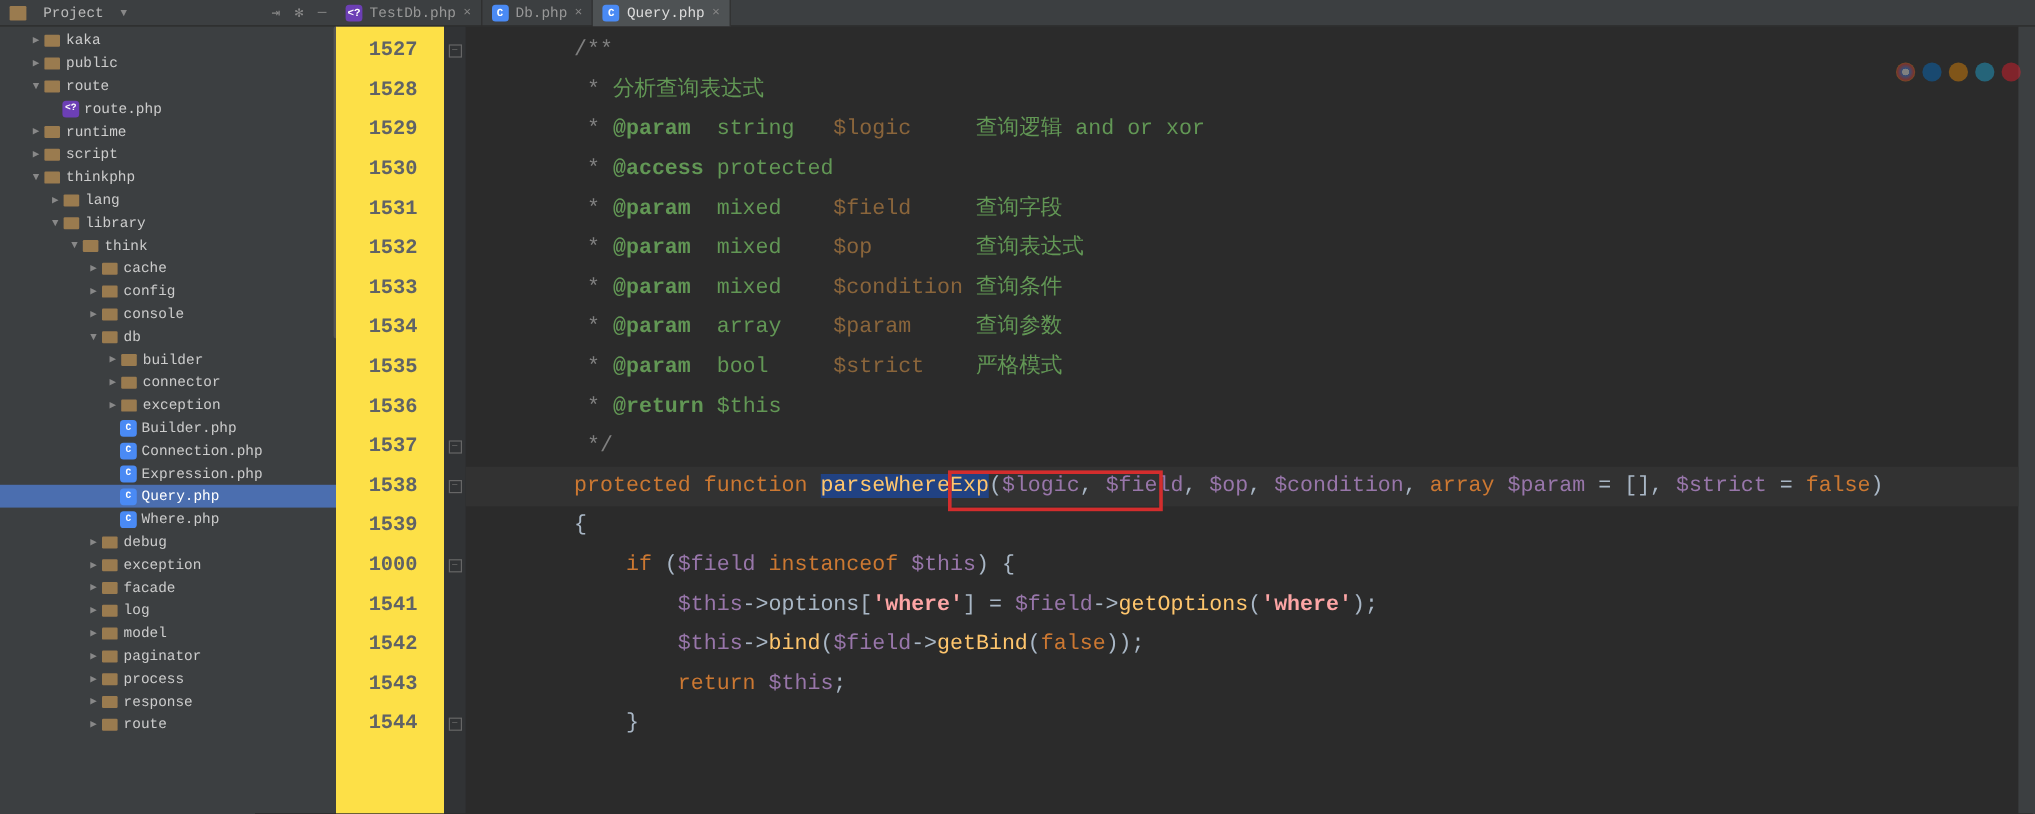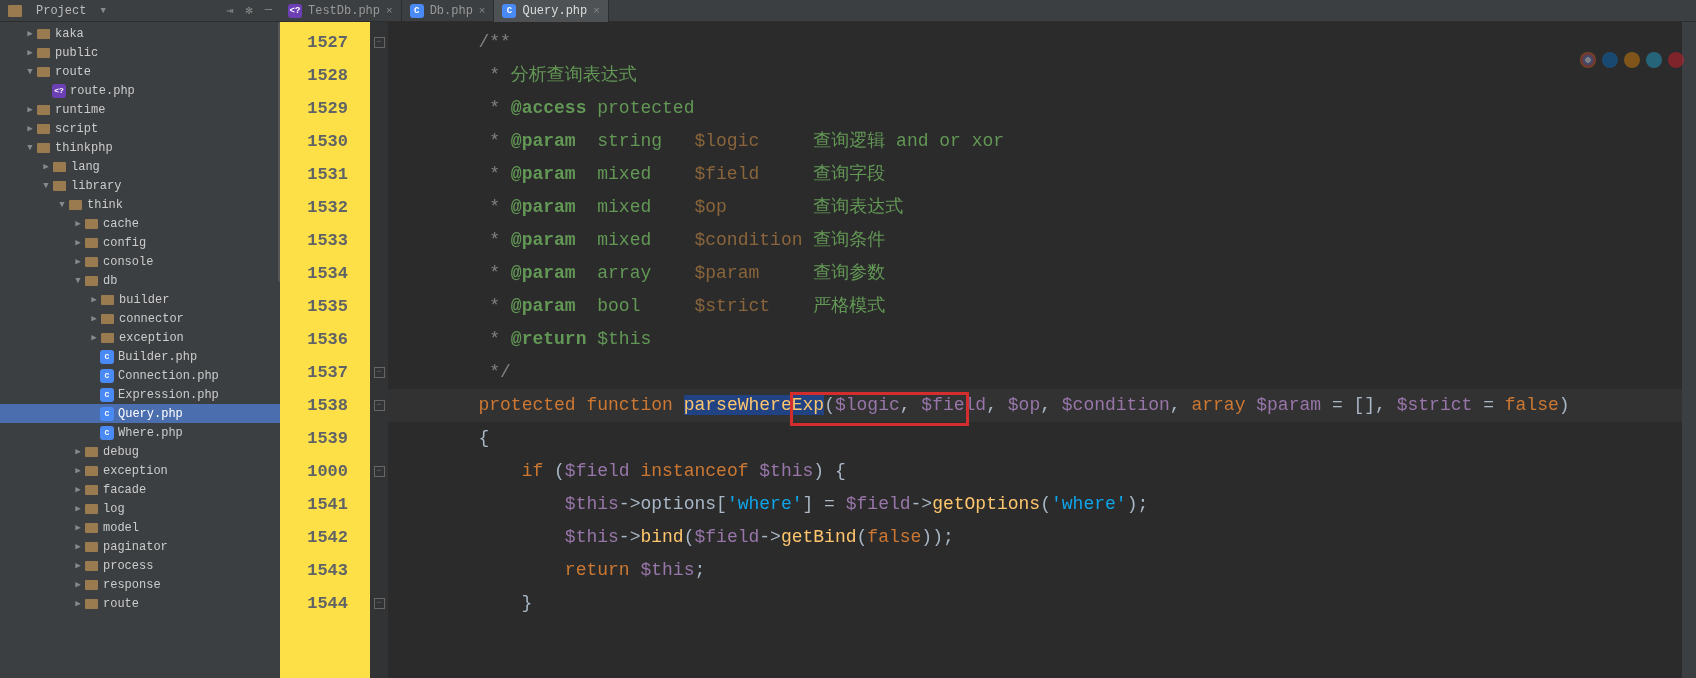--- a/index.html
+++ b/index.html
@@ -38,21 +38,21 @@
 .code{flex:1;padding-top:4px;position:relative;}
 .code .line{height:33px;line-height:33px;font-size:18px;white-space:pre;padding-left:4px;}
 .code .highlight-line{background:#323232;}
 .c-comment{color:#808080;}
 .c-doc{color:#629755;}
 .c-doctag{color:#629755;font-weight:bold;}
 .c-docvar{color:#8a653b;}
 .c-kw{color:#cc7832;}
 .c-func{color:#ffc66d;background:#214283;}
 .c-var{color:#9876aa;}
-.c-str{color:#0ea5e9;}
+.c-str{color:#fca5a5;font-weight:bold;}
 .c-paren{color:#a9b7c6;}
 .c-method{color:#ffc66d;}
 .redbox{position:absolute;border:3px solid #d32d2d;pointer-events:none;}
 .scrollbar-marker{width:14px;background:#3c3f41;}
 .browser-icons{position:absolute;top:30px;right:12px;display:flex;gap:6px;opacity:0.4;}
 .browser-icons span{width:16px;height:16px;border-radius:50%;display:inline-block;}
 .sb-track{position:absolute;left:278px;top:22px;width:4px;height:260px;background:#555;border-radius:2px;}
 </style>
 </head>
 <body>
@@ -359,22 +359,22 @@
           <div class="fm"></div>
           <div class="fm"></div>
           <div class="fm"></div>
           <div class="fm">
             <span>−</span>
           </div>
         </div>
       <div class="code">
         <div class="line"><span class="c-comment">        /**</span></div>
         <div class="line"><span class="c-comment">         * </span><span class="c-doc">分析查询表达式</span></div>
+        <div class="line"><span class="c-comment">         * </span><span class="c-doctag">@param</span><span class="c-doc">  string   </span><span class="c-docvar">$logic</span><span class="c-doc">     查询逻辑 and or xor</span></div>
         <div class="line"><span class="c-comment">         * </span><span class="c-doctag">@access</span><span class="c-doc"> protected</span></div>
-        <div class="line"><span class="c-comment">         * </span><span class="c-doctag">@param</span><span class="c-doc">  string   </span><span class="c-docvar">$logic</span><span class="c-doc">     查询逻辑 and or xor</span></div>
         <div class="line"><span class="c-comment">         * </span><span class="c-doctag">@param</span><span class="c-doc">  mixed    </span><span class="c-docvar">$field</span><span class="c-doc">     查询字段</span></div>
         <div class="line"><span class="c-comment">         * </span><span class="c-doctag">@param</span><span class="c-doc">  mixed    </span><span class="c-docvar">$op</span><span class="c-doc">        查询表达式</span></div>
         <div class="line"><span class="c-comment">         * </span><span class="c-doctag">@param</span><span class="c-doc">  mixed    </span><span class="c-docvar">$condition</span><span class="c-doc"> 查询条件</span></div>
         <div class="line"><span class="c-comment">         * </span><span class="c-doctag">@param</span><span class="c-doc">  array    </span><span class="c-docvar">$param</span><span class="c-doc">     查询参数</span></div>
         <div class="line"><span class="c-comment">         * </span><span class="c-doctag">@param</span><span class="c-doc">  bool     </span><span class="c-docvar">$strict</span><span class="c-doc">    严格模式</span></div>
         <div class="line"><span class="c-comment">         * </span><span class="c-doctag">@return</span><span class="c-doc"> $this</span></div>
         <div class="line"><span class="c-comment">         */</span></div>
         <div class="line highlight-line"><span>        </span><span class="c-kw">protected</span><span> </span><span class="c-kw">function</span><span> </span><span class="c-func">parseWhereExp</span><span class="c-paren">(</span><span class="c-var">$logic</span><span>, </span><span class="c-var">$field</span><span>, </span><span class="c-var">$op</span><span>, </span><span class="c-var">$condition</span><span>, </span><span class="c-kw">array</span><span> </span><span class="c-var">$param</span><span> = [], </span><span class="c-var">$strict</span><span> = </span><span class="c-kw">false</span><span class="c-paren">)</span></div>
         <div class="line"><span>        {</span></div>
         <div class="line"><span>            </span><span class="c-kw">if</span><span> (</span><span class="c-var">$field</span><span> </span><span class="c-kw">instanceof</span><span> </span><span class="c-var">$this</span><span>) {</span></div>

